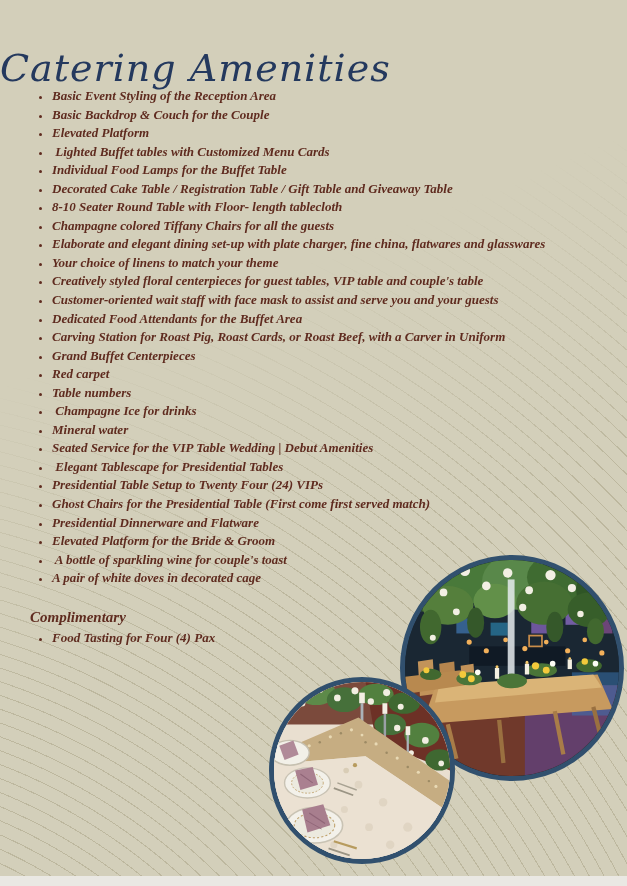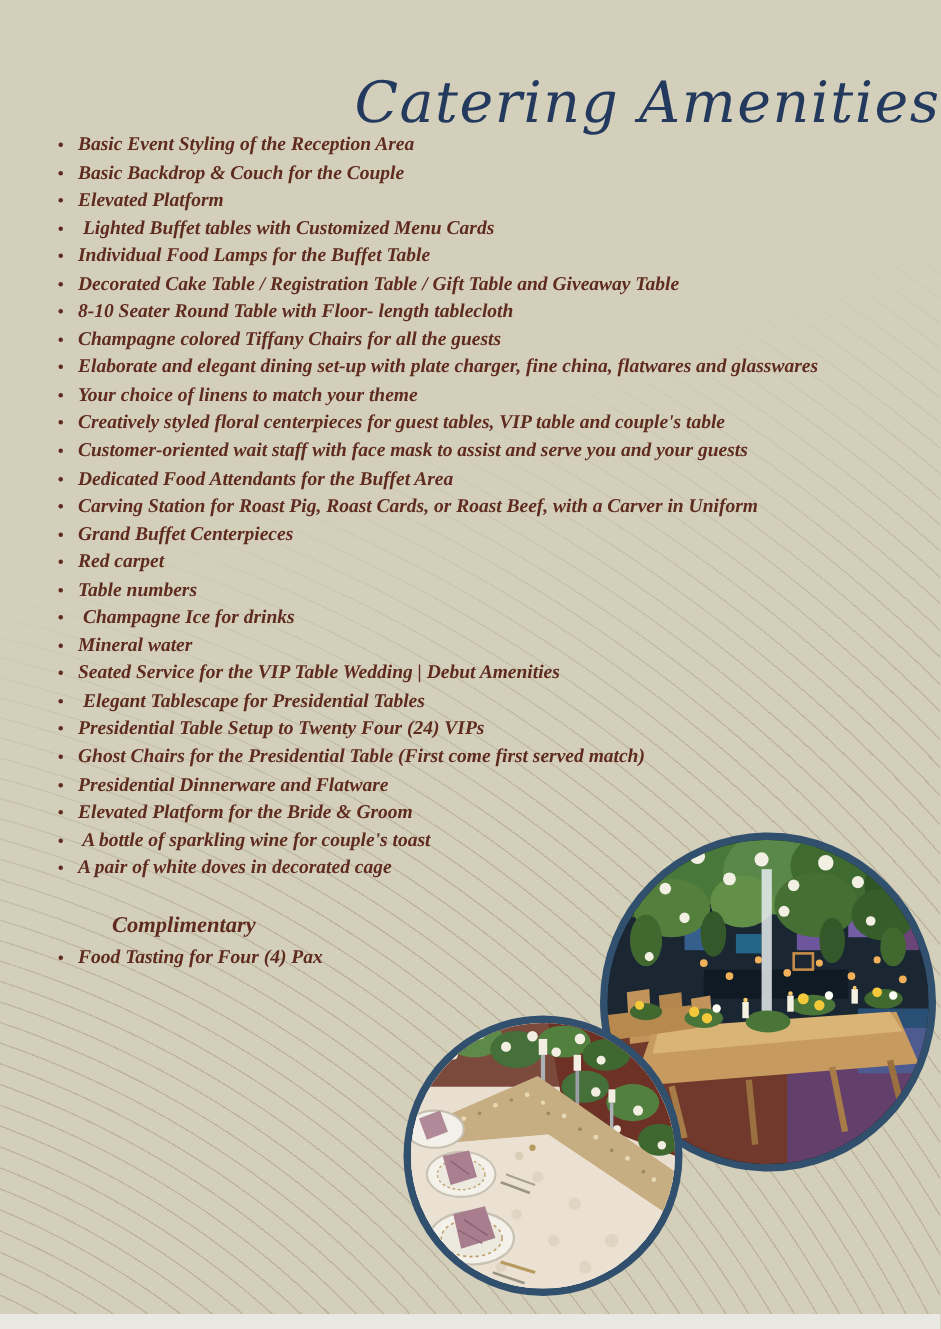--- a/index.html
+++ b/index.html
@@ -11,37 +11,37 @@
   
   .swirls{
     position:absolute;inset:0;z-index:0;pointer-events:none;
     background:repeating-radial-gradient(circle at -210px 1310px,
       rgba(146,139,106,0) 0 12px, rgba(146,139,106,.34) 12px 13px);
     -webkit-mask-image:linear-gradient(158deg, transparent 34%, #000 62%);
             mask-image:linear-gradient(158deg, transparent 34%, #000 62%);
   }
   .title{
     position:absolute;top:46px;left:0;width:100%;z-index:2;
-    text-align:right;
+    text-align:left;
     font-family:"DejaVu Serif",serif;font-style:italic;
     font-size:38px;line-height:44px;color:#24395e;letter-spacing:1px;
   }
   .amenities{position:absolute;top:87px;left:0;z-index:2;}
   .amenities ul, .comp ul{
     list-style:disc;margin:0;padding:0 0 0 52px;
   }
   .amenities li, .comp li{
     font-family:"Liberation Serif",serif;font-weight:bold;font-style:italic;
     font-size:13px;line-height:18.55px;color:#5f2b1f;white-space:pre;
   }
   .amenities li::marker, .comp li::marker{color:#5f2b1f;font-size:11px;}
   .comp{position:absolute;top:607px;left:0;z-index:2;}
   .comp-heading{
     font-family:"Liberation Serif",serif;font-weight:bold;font-style:italic;
-    font-size:15px;line-height:20px;color:#5f2b1f;margin:0 0 2px 30px;text-align:center;
+    font-size:15px;line-height:20px;color:#5f2b1f;margin:0 0 2px 30px;
   }
   .photo{
     position:absolute;border-radius:50%;box-sizing:border-box;
     border:5px solid #31506e;overflow:hidden;background:#1a2733;
   }
   .photo svg{display:block;width:100%;height:100%;}
   .photo-large{left:400px;top:555px;width:224px;height:226px;z-index:2;}
   .photo-small{left:269px;top:677px;width:186px;height:187px;z-index:3;background:#e9dfd0;}
   .footer-strip{
     position:absolute;left:0;right:0;bottom:0;height:10px;z-index:4;

